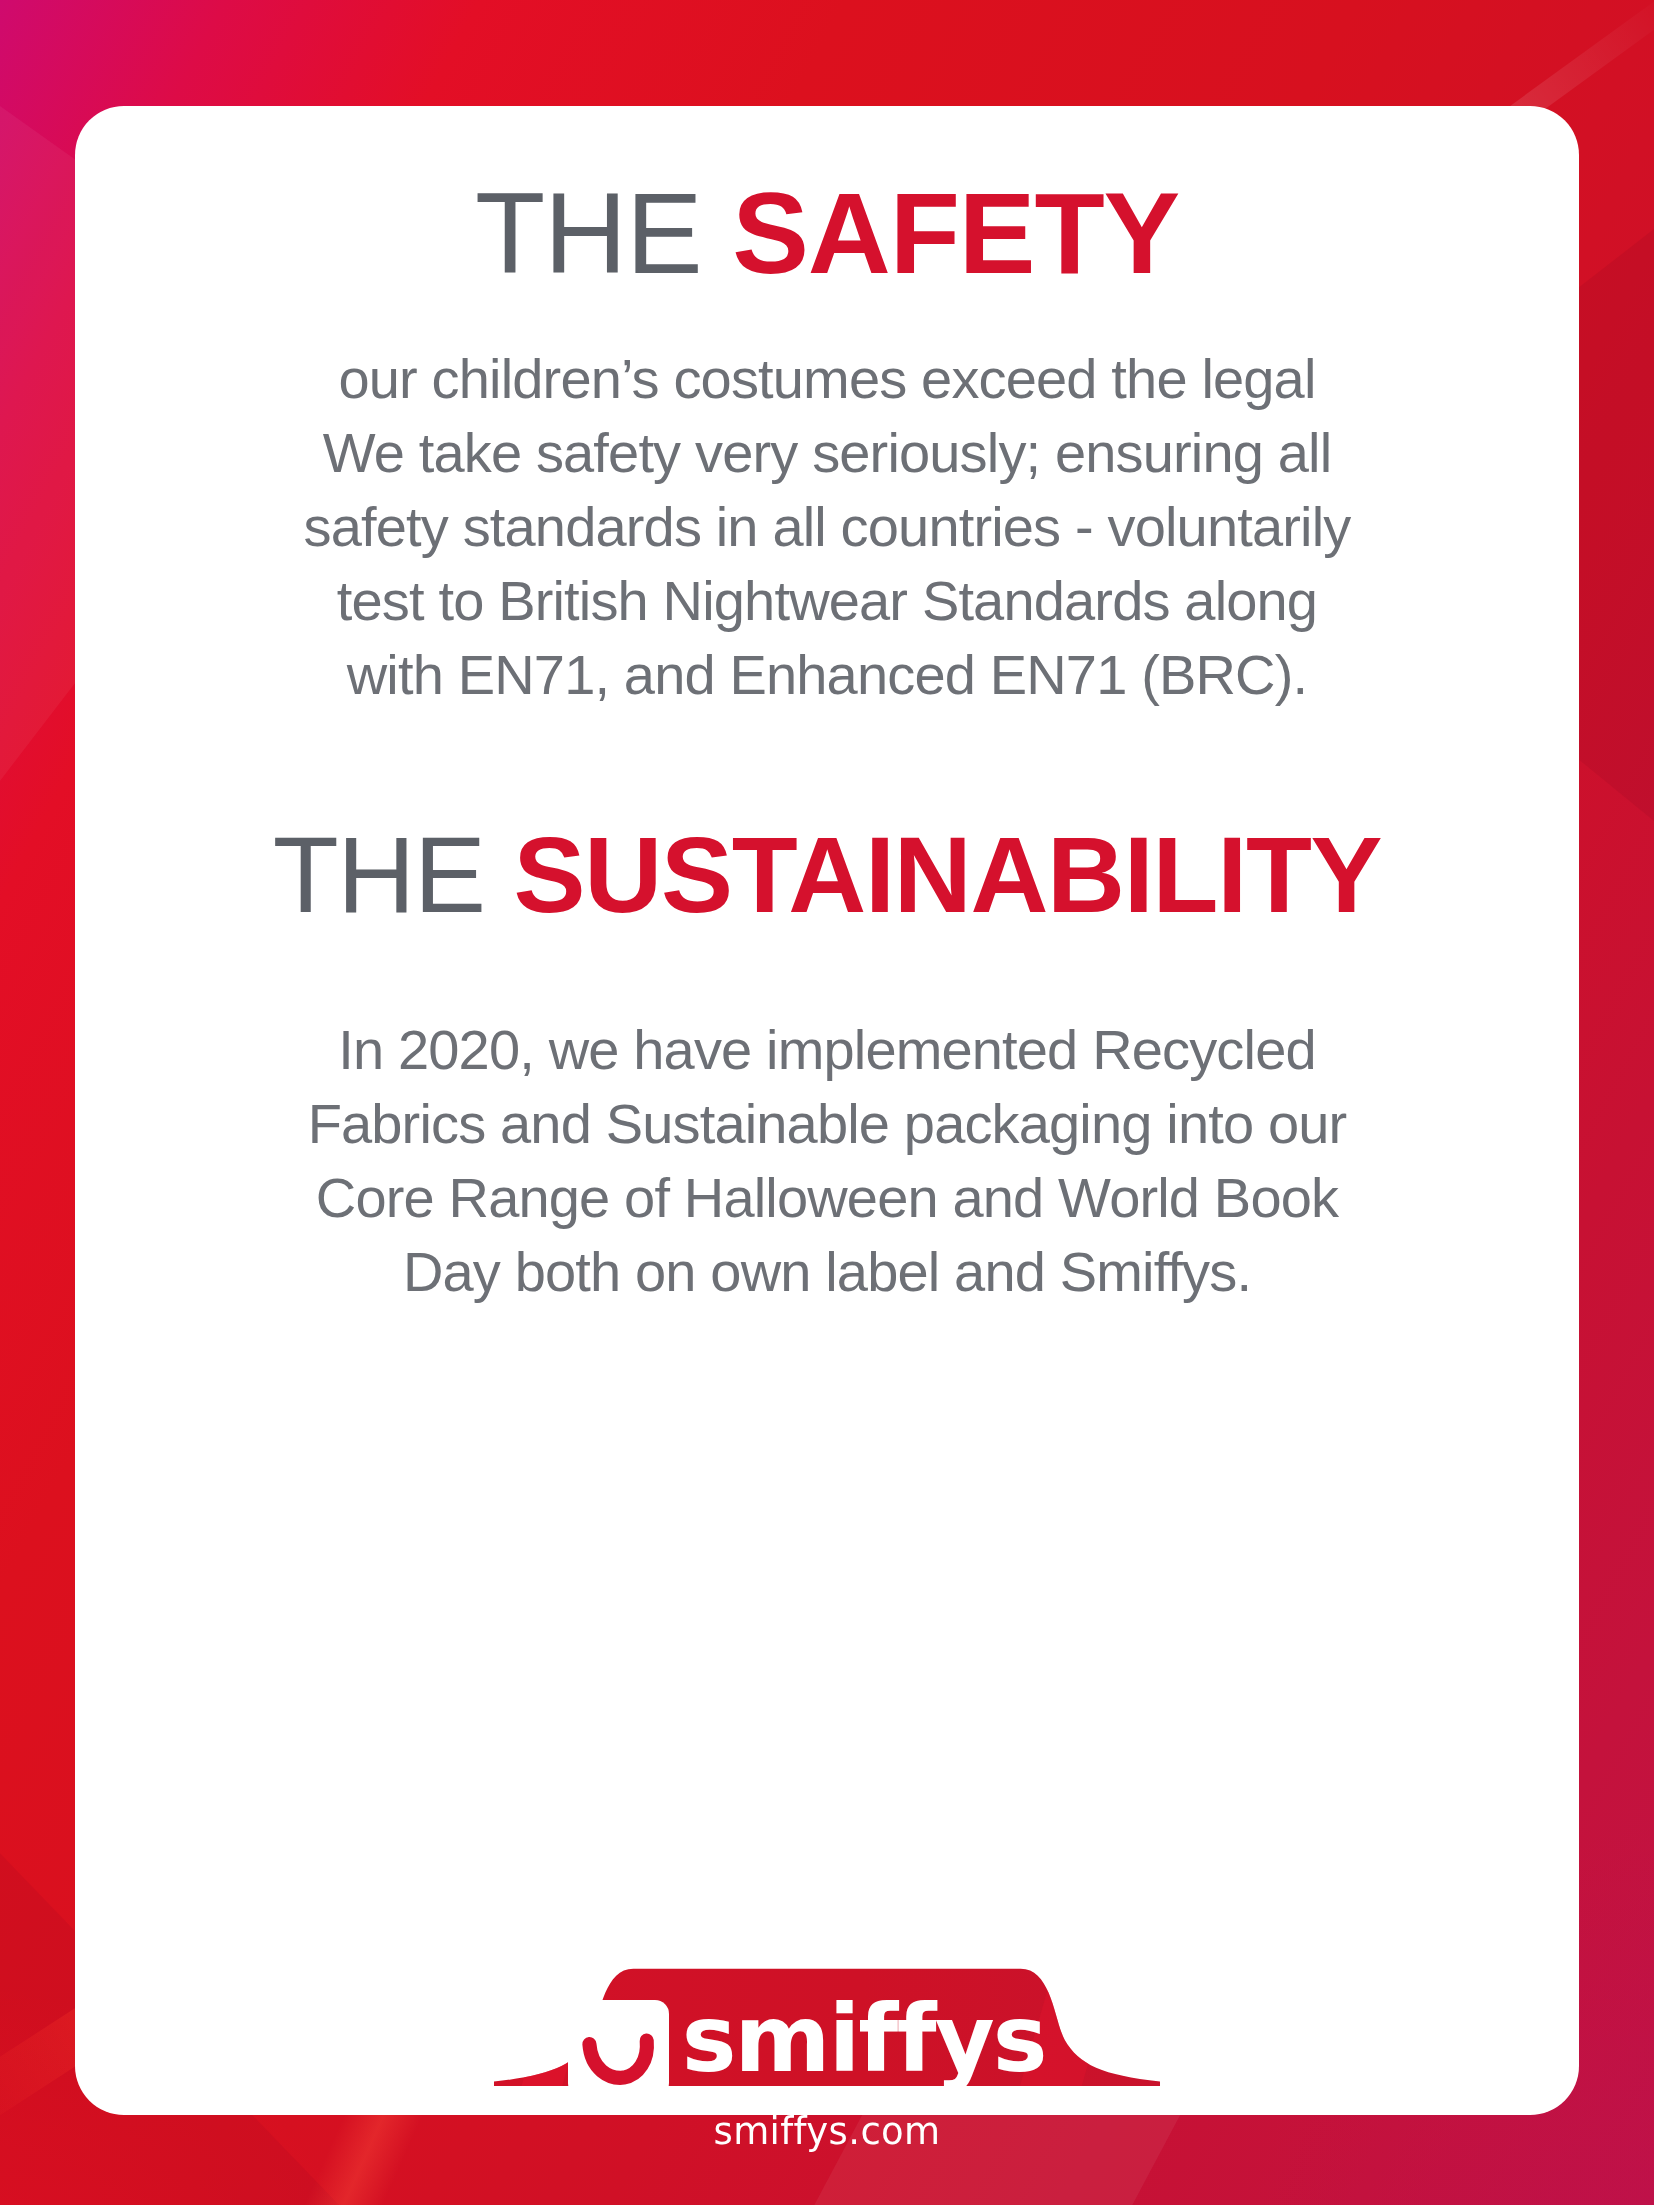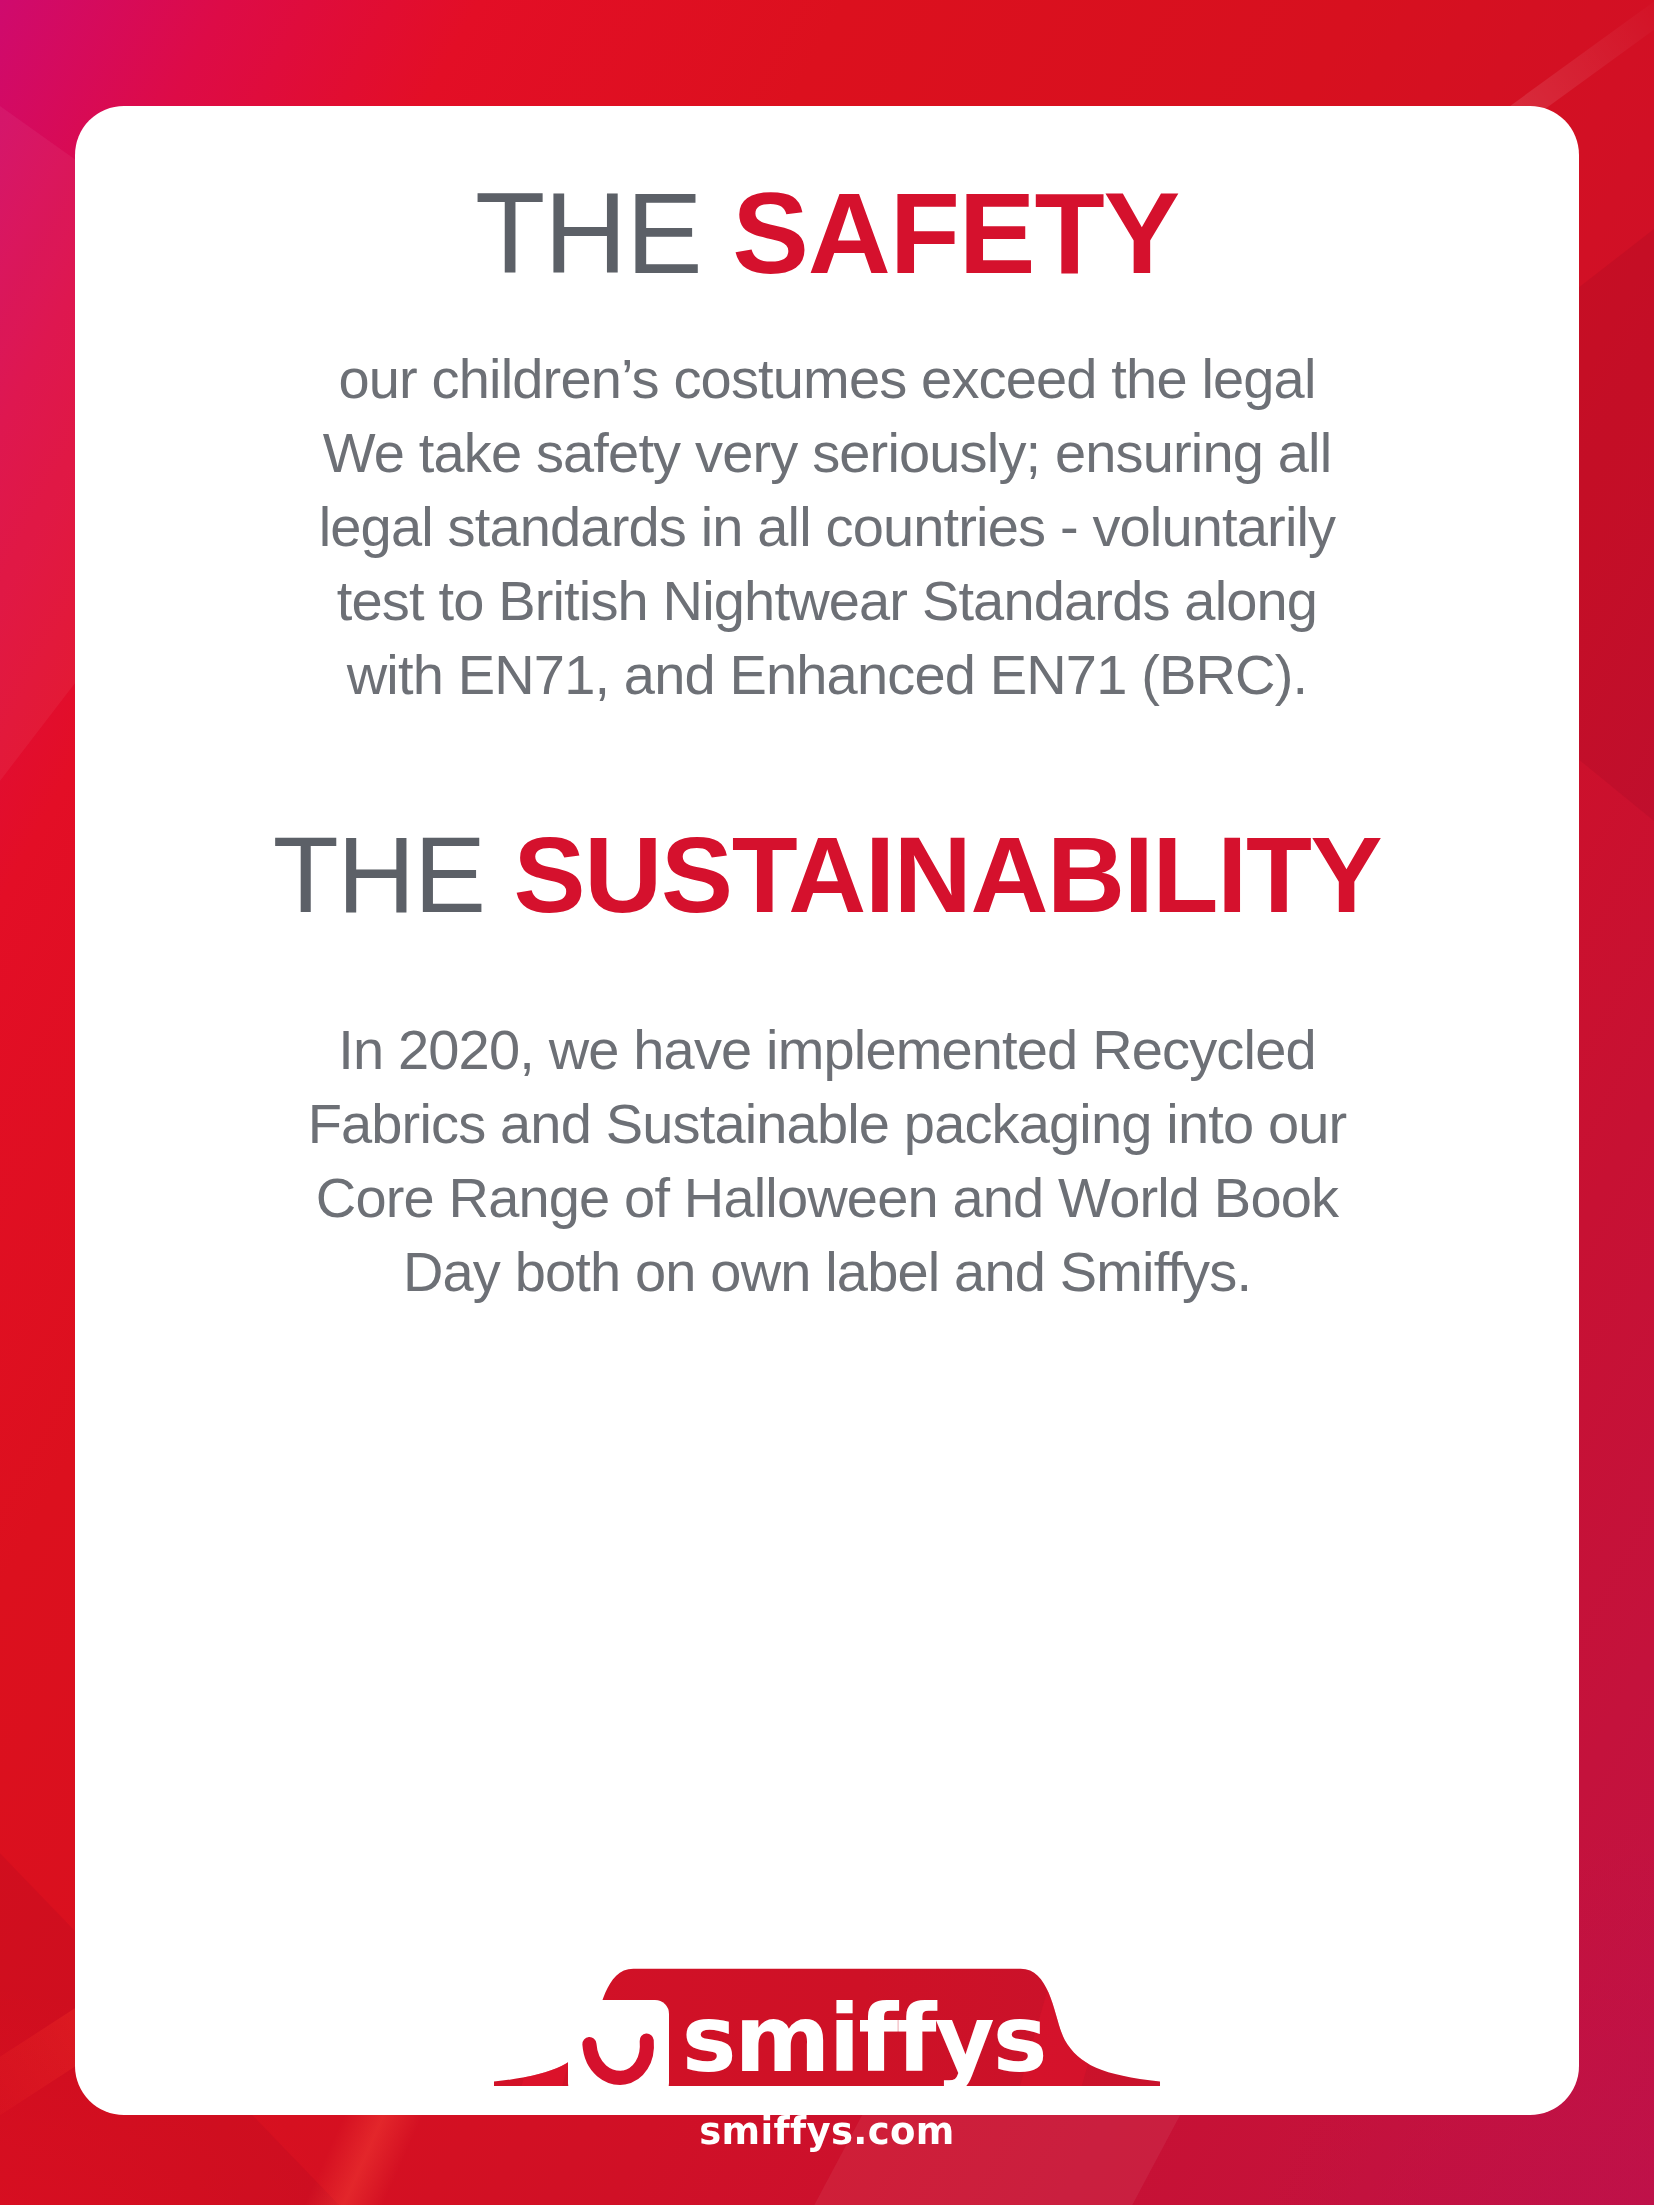--- a/index.html
+++ b/index.html
@@ -48,21 +48,21 @@
   .tab-svg { position:absolute; z-index:2; left:0; top:1936px; width:1654px; height:150px; display:block; }
 
   .logo-row { position:absolute; z-index:3; left:0; right:0; top:1978px; display:flex; justify-content:center; align-items:flex-start; }
   .smilebox { width:101px; height:97px; background:#ffffff; border-radius:14px; margin-top:22px; flex:0 0 auto; }
   .smilebox svg { display:block; width:101px; height:97px; }
   .wordmark { margin-left:12.4px; color:#ffffff; font-family:"DejaVu Sans", sans-serif; font-weight:700;
     font-size:92px; line-height:1; letter-spacing:-0.02em; margin-top:16px; }
   .tm { color:#ffffff; font-family:"DejaVu Sans", sans-serif; font-weight:400; font-size:22px;
     vertical-align:top; position:relative; top:-5.3px; margin-left:5.3px; letter-spacing:0.05em; }
   .website { position:absolute; z-index:3; left:0; right:0; top:2110px; text-align:center;
-    color:#ffffff; font-family:"DejaVu Sans", sans-serif; font-weight:700; font-size:37px; letter-spacing:0.01em; }
+    color:#ffffff; font-family:"DejaVu Sans", sans-serif; font-weight:400; font-size:37px; letter-spacing:0.01em; }
 </style>
 </head>
 <body>
 
 <div class="facet f1"></div>
 <div class="facet f2"></div>
 <div class="facet f3"></div>
 <div class="streak s1"></div>
 <div class="streak s2"></div>
 <div class="streak s3"></div>
@@ -71,21 +71,21 @@
 <div class="card">
 
   <div class="block h1">
     <span class="hd-prefix">THE</span>
     <span class="hd-emph">SAFETY</span>
   </div>
 
   <div class="block para p1">
     <div>our children’s costumes exceed the legal</div>
     <div>We take safety very seriously; ensuring all</div>
-    <div>legal standards in all countries - voluntarily</div>
+    <div>safety standards in all countries - voluntarily</div>
     <div>test to British Nightwear Standards along</div>
     <div>with EN71, and Enhanced EN71 (BRC).</div>
   </div>
 
   <div class="block h2">
     <span class="hd-prefix">THE</span>
     <span class="hd-emph">SUSTAINABILITY</span>
   </div>
 
   <div class="block para p2">

